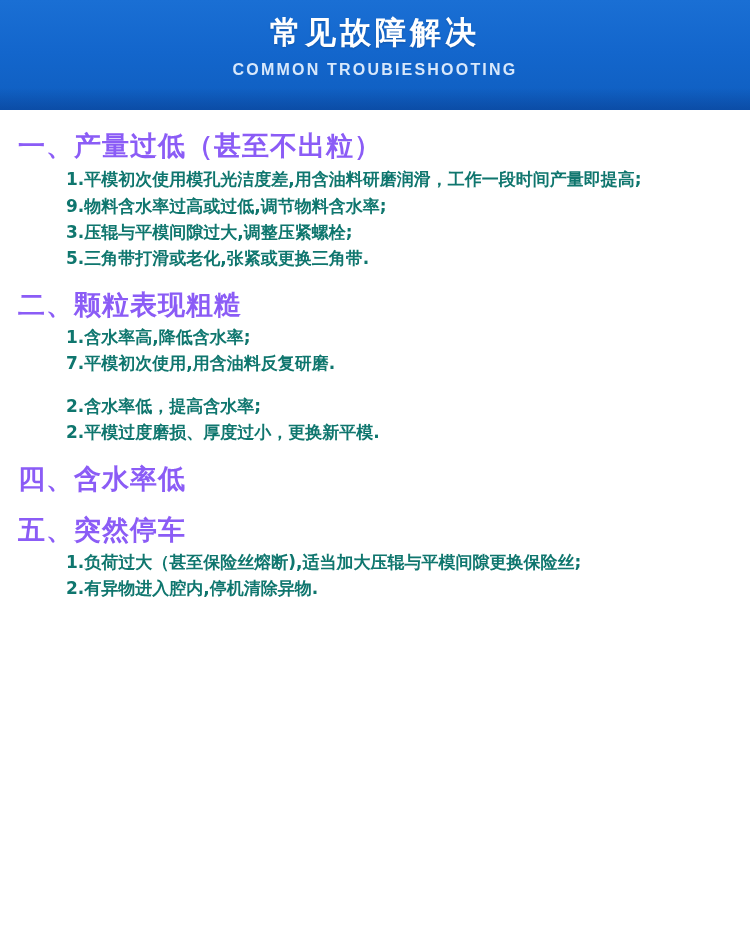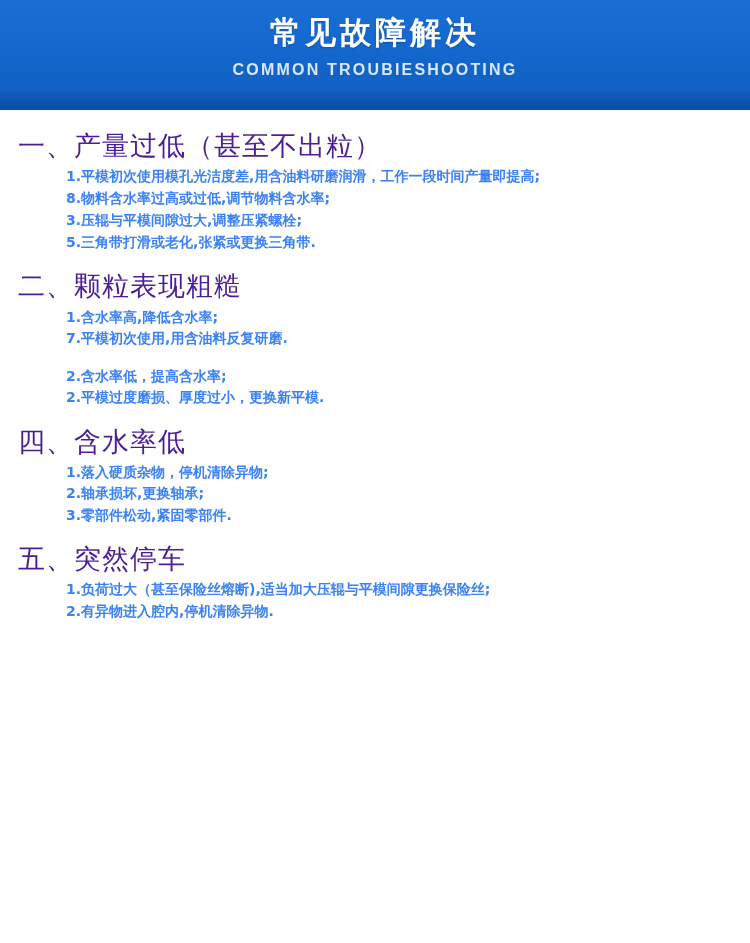--- a/index.html
+++ b/index.html
@@ -62,36 +62,36 @@
     font-family: "Liberation Sans", sans-serif;
   }
 
   
   .content {
     padding: 18px 14px 0 14px;
   }
   .section { margin-bottom: 4px; }
   .sec-head {
     font-size: 27px;
-    font-weight: normal;
-    color: #4c1d95;
+    font-weight: bold;
+    color: #8b5cf6;
     letter-spacing: 1px;
     line-height: 1.35;
     padding-left: 4px;
     white-space: nowrap;
   }
   .items {
     margin: 2px 0 0 0;
     padding: 0;
     list-style: none;
   }
   .item {
-    font-size: 14px;
+    font-size: 17px;
     font-weight: bold;
-    color: #3b82f6;
+    color: #0f766e;
     line-height: 1.52;
     text-indent: 52px;
     padding-right: 6px;
     letter-spacing: 0px;
   }
   .sec-1 .items .item { line-height: 1.55; }
   .spacer-lg { height: 11px; }
 </style>
 </head>
 <body>
@@ -104,21 +104,21 @@
       <div class="banner-sub">COMMON TROUBIESHOOTING</div>
     </div>
   </div>
 
   <div class="content">
 
     <div class="section sec-1">
       <div class="sec-head">一、产量过低（甚至不出粒）</div>
       <ul class="items">
         <li class="item">1.平模初次使用模孔光洁度差,用含油料研磨润滑，工作一段时间产量即提高;</li>
-        <li class="item">8.物料含水率过高或过低,调节物料含水率;</li>
+        <li class="item">9.物料含水率过高或过低,调节物料含水率;</li>
         <li class="item">3.压辊与平模间隙过大,调整压紧螺栓;</li>
         <li class="item">5.三角带打滑或老化,张紧或更换三角带.</li>
       </ul>
     </div>
 
     <div class="spacer-lg"></div>
 
     <div class="section sec-2">
       <div class="sec-head">二、颗粒表现粗糙</div>
       <ul class="items">
@@ -133,25 +133,20 @@
       <ul class="items">
         <li class="item">2.含水率低，提高含水率;</li>
         <li class="item">2.平模过度磨损、厚度过小，更换新平模.</li>
       </ul>
     </div>
 
     <div class="spacer-lg"></div>
 
     <div class="section sec-4">
       <div class="sec-head">四、含水率低</div>
-      <ul class="items">
-        <li class="item">1.落入硬质杂物，停机清除异物;</li>
-        <li class="item">2.轴承损坏,更换轴承;</li>
-        <li class="item">3.零部件松动,紧固零部件.</li>
-      </ul>
     </div>
 
     <div class="spacer-lg"></div>
 
     <div class="section sec-5">
       <div class="sec-head">五、突然停车</div>
       <ul class="items">
         <li class="item">1.负荷过大（甚至保险丝熔断),适当加大压辊与平模间隙更换保险丝;</li>
         <li class="item">2.有异物进入腔内,停机清除异物.</li>
       </ul>

